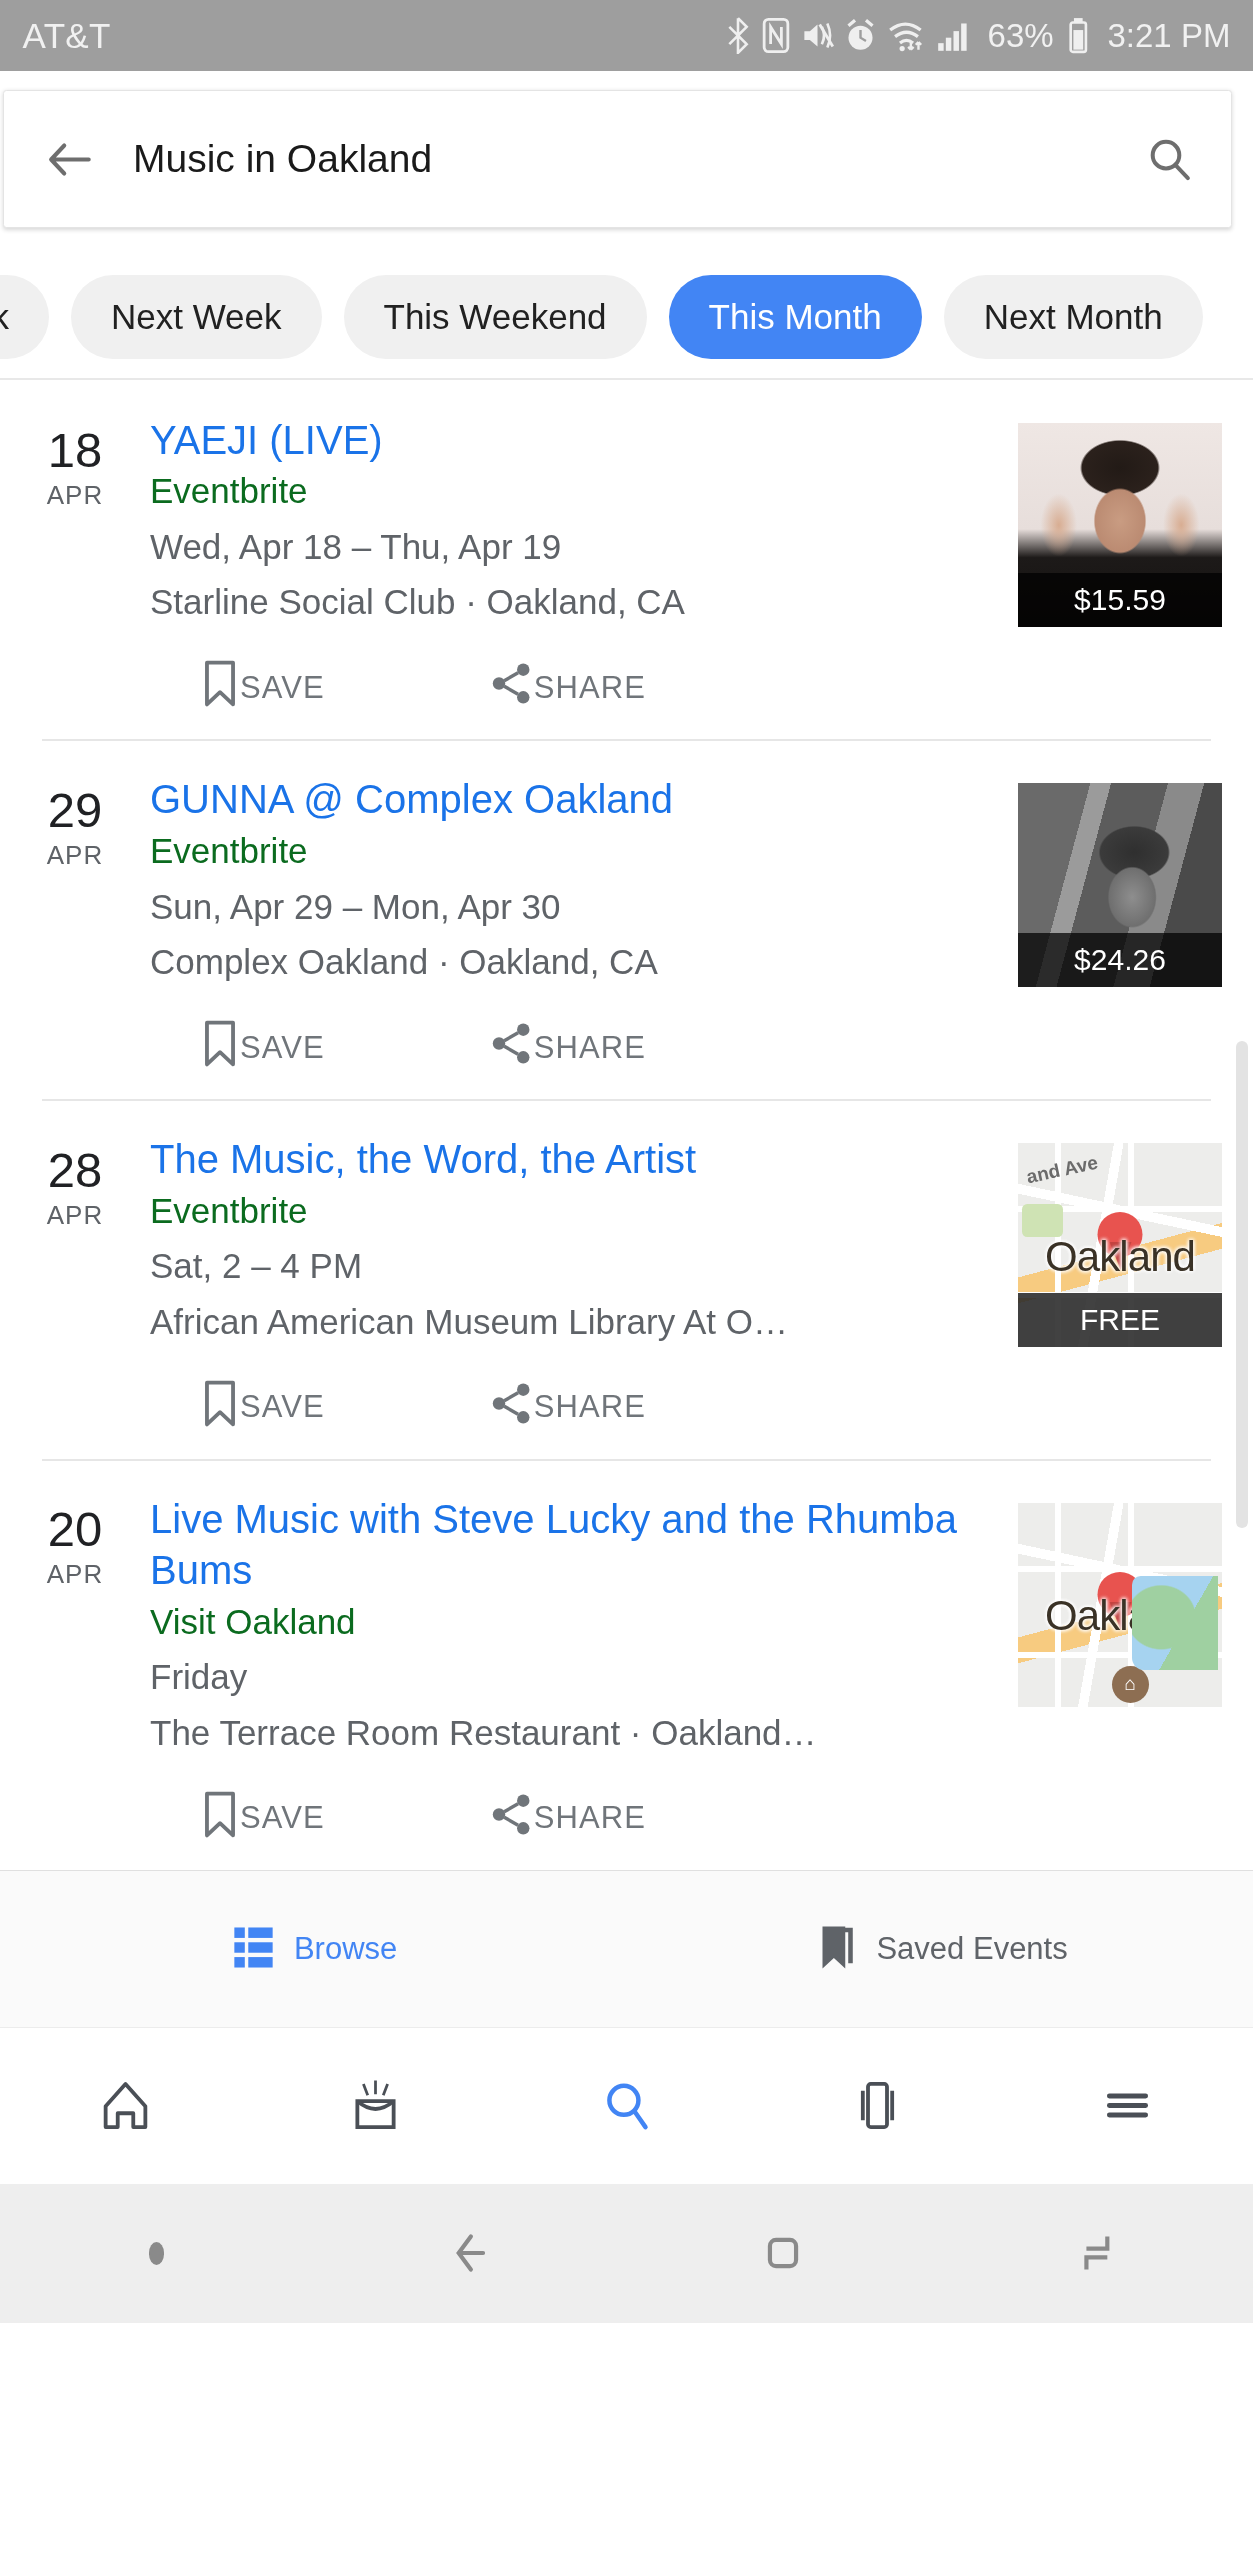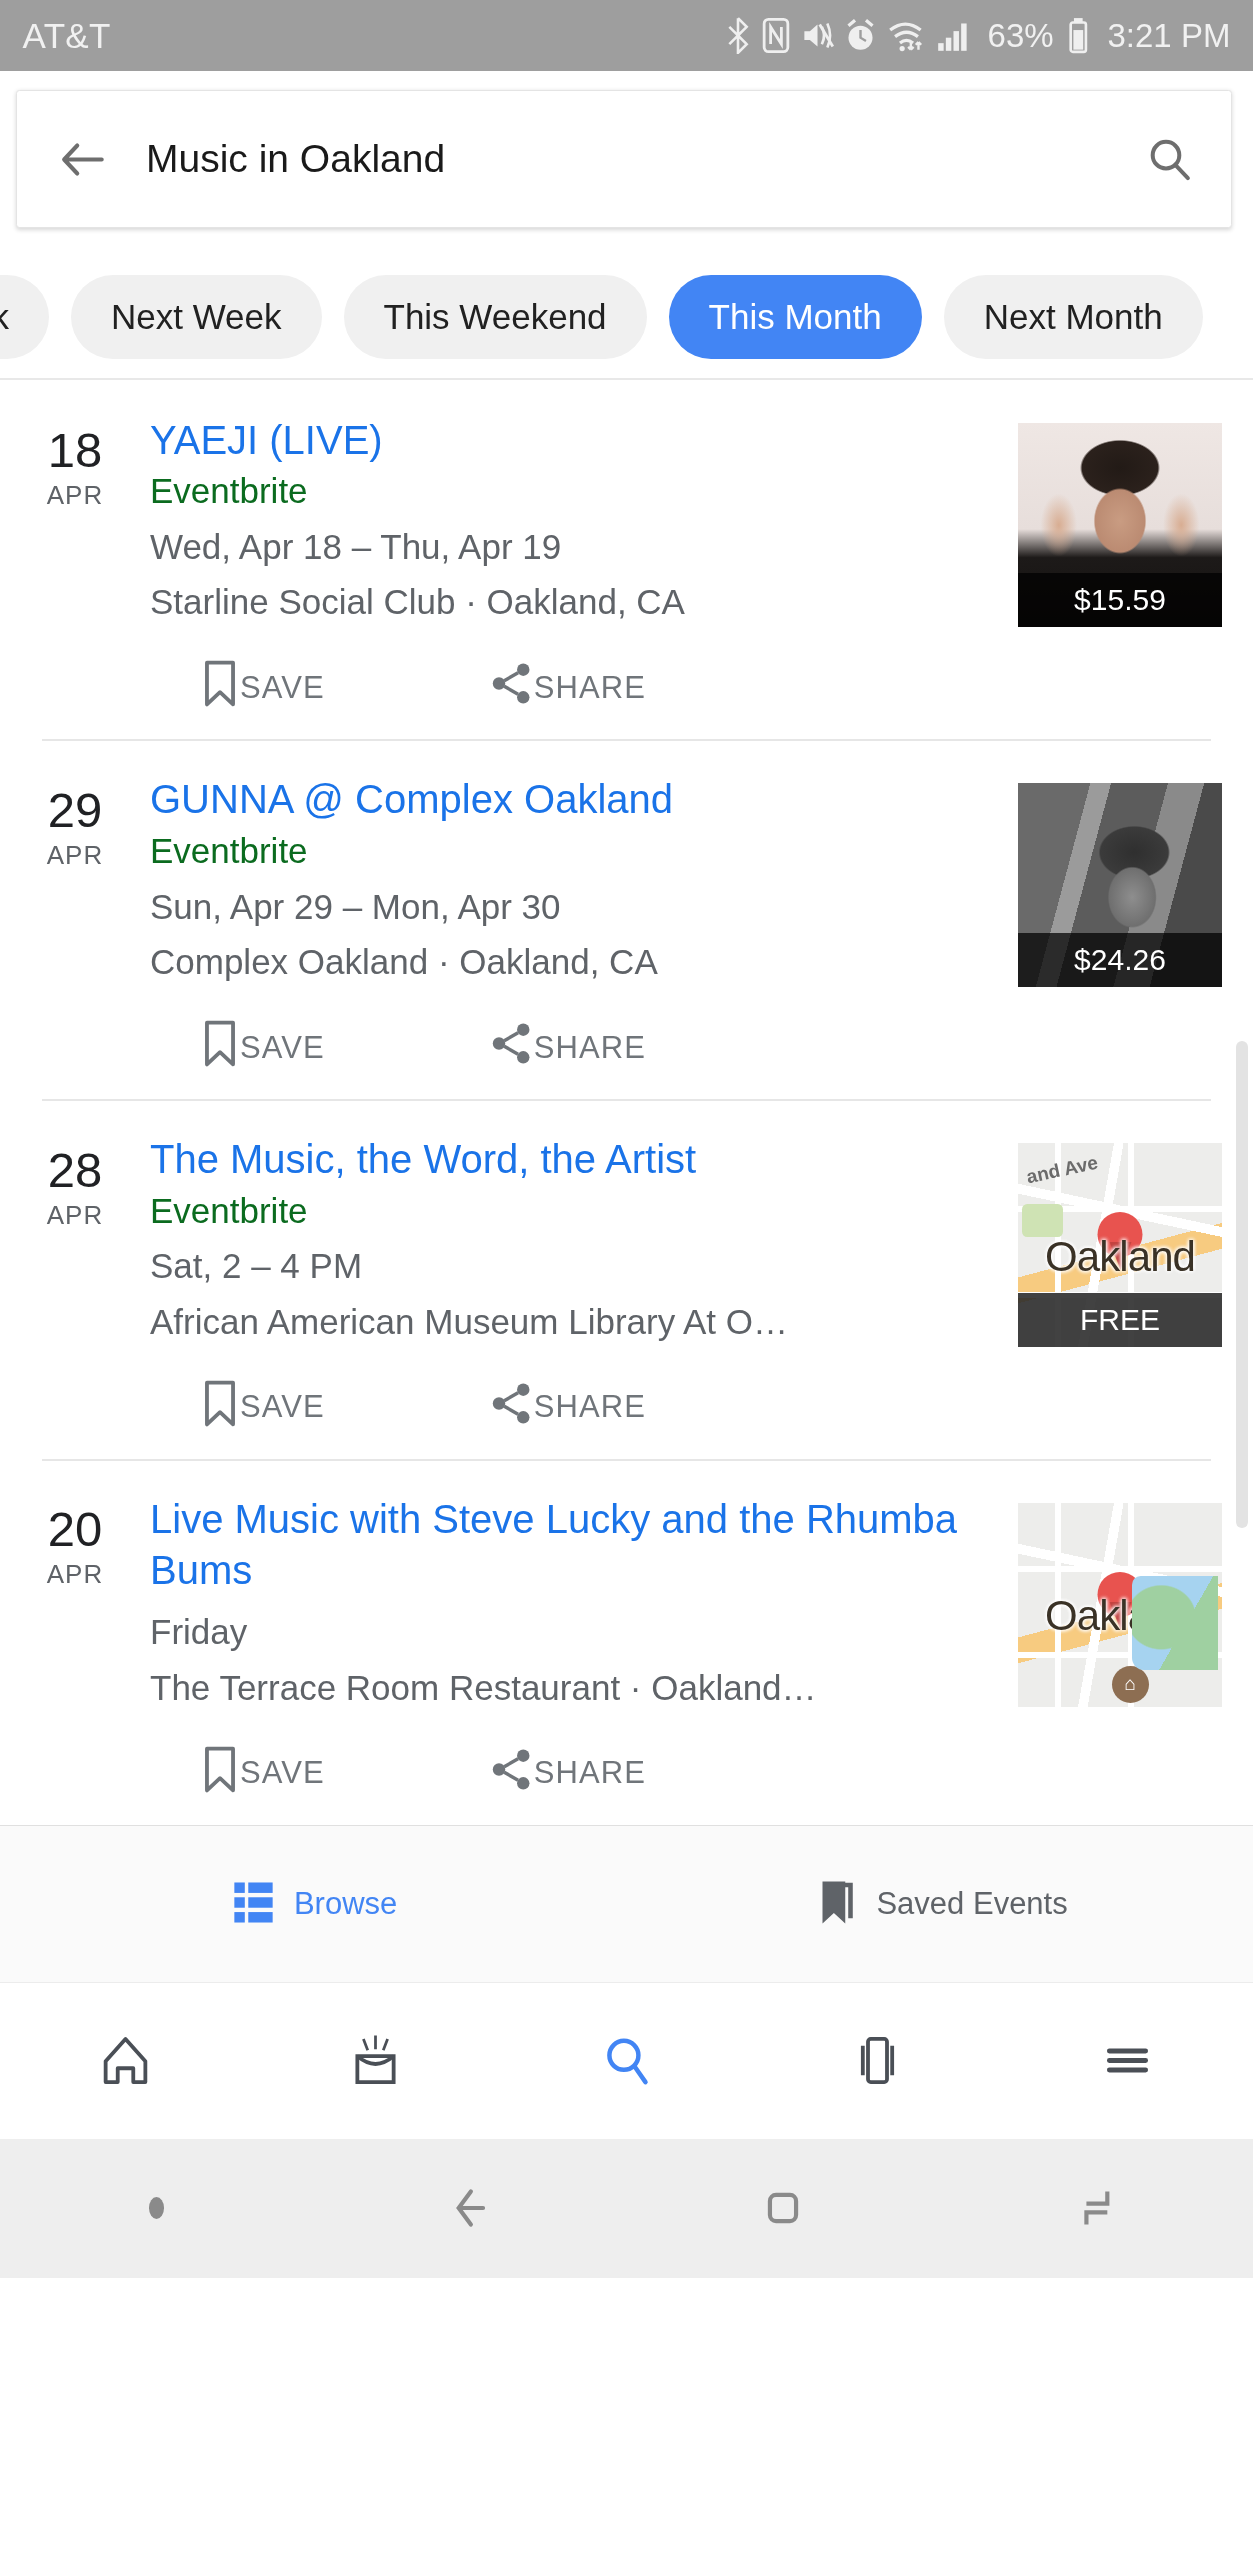--- a/index.html
+++ b/index.html
@@ -23,21 +23,21 @@
   .status-right {
     margin-left: auto; display: flex; align-items: center; gap: 11.3px;
   }
   .status-right svg { display: block; }
   .batt-pct { font-size: 33px; margin: 0 1.7px 0 5.2px; }
   .clock { font-size: 33px; margin-left: 7px; }
 
   
   .searchwrap {
     background: #ffffff;
-    padding: 19px 21px 0 16px;
+    padding: 19px 21px 0 3px;
   }
   .searchbar {
     height: 138px;
     background: #fff;
     border: 0.9px solid #e4e4e4;
     border-radius: 3.5px;
     box-shadow: 0 1.7px 4.4px rgba(0,0,0,.16);
     display: flex; align-items: center;
     padding: 0 31px 0 35px;
   }
@@ -482,20 +482,21 @@
     </div>
   </div>
 
   <div class="card">
     <div class="datecol">
       <div class="dateday">20</div>
       <div class="datemon">APR</div>
     </div>
     <div class="body">
       <div class="evtitle">Live Music with Steve Lucky and the Rhumba Bums</div>
+      <div class="evsource">Visit Oakland</div>
       <div class="evwhen">Friday</div>
       <div class="evwhere">The Terrace Room Restaurant · Oakland…</div>
       <div class="actions">
         <div class="act save">
           <span>
             <svg width="40" height="49" viewBox="0 0 23 28">
                 <path d="M4 2 L19 2 L19 26 L11.5 19 L4 26 Z" fill="none" stroke="#70757a" stroke-width="2.2" stroke-linejoin="round"></path>
               </svg>
           </span>
           <span>SAVE</span>

